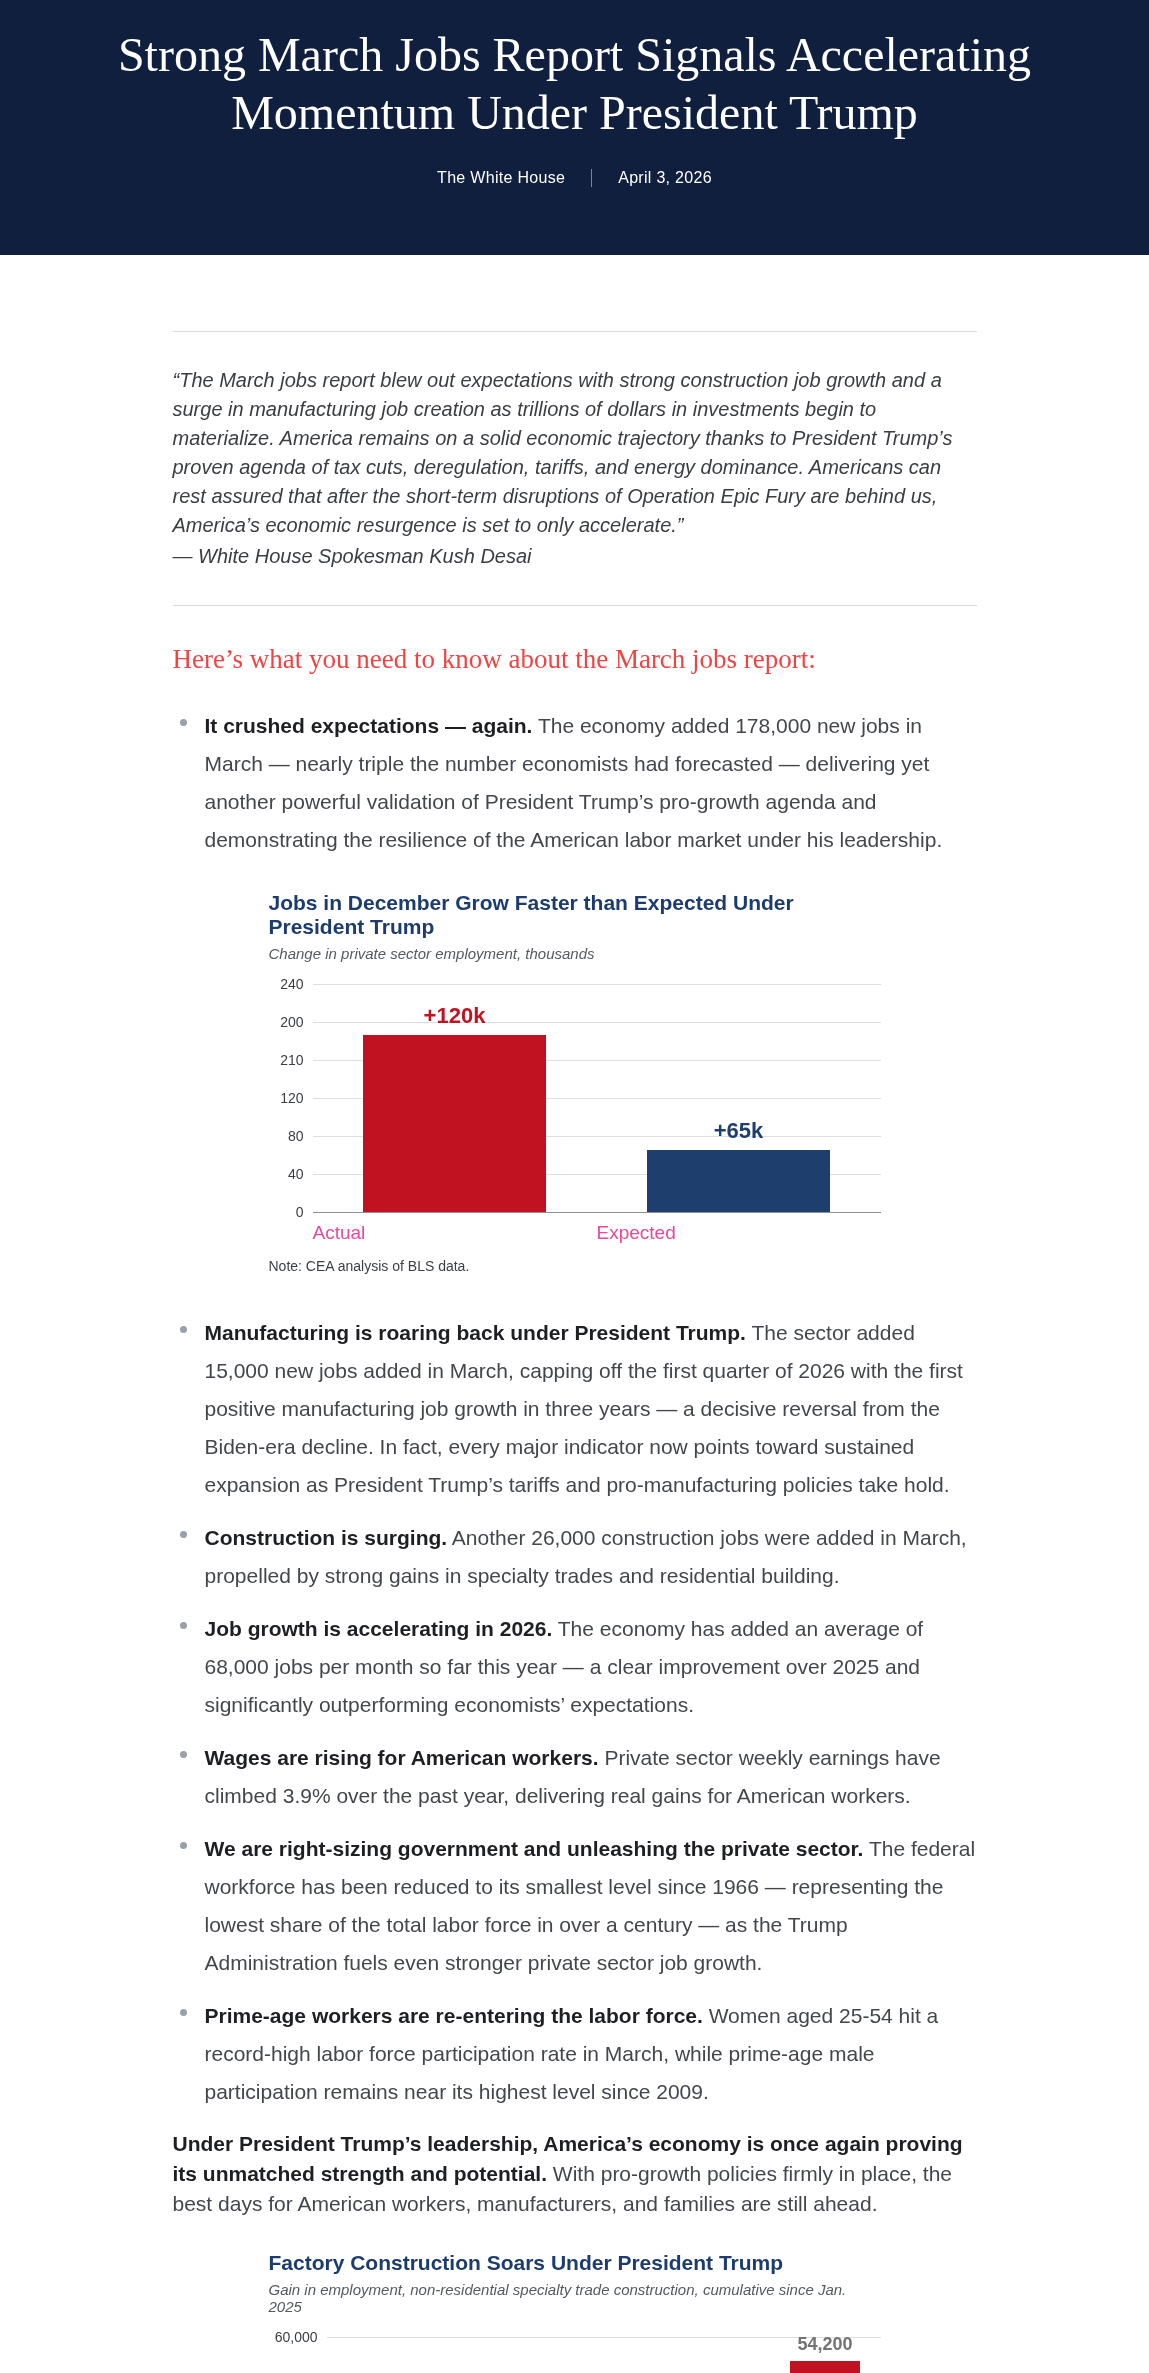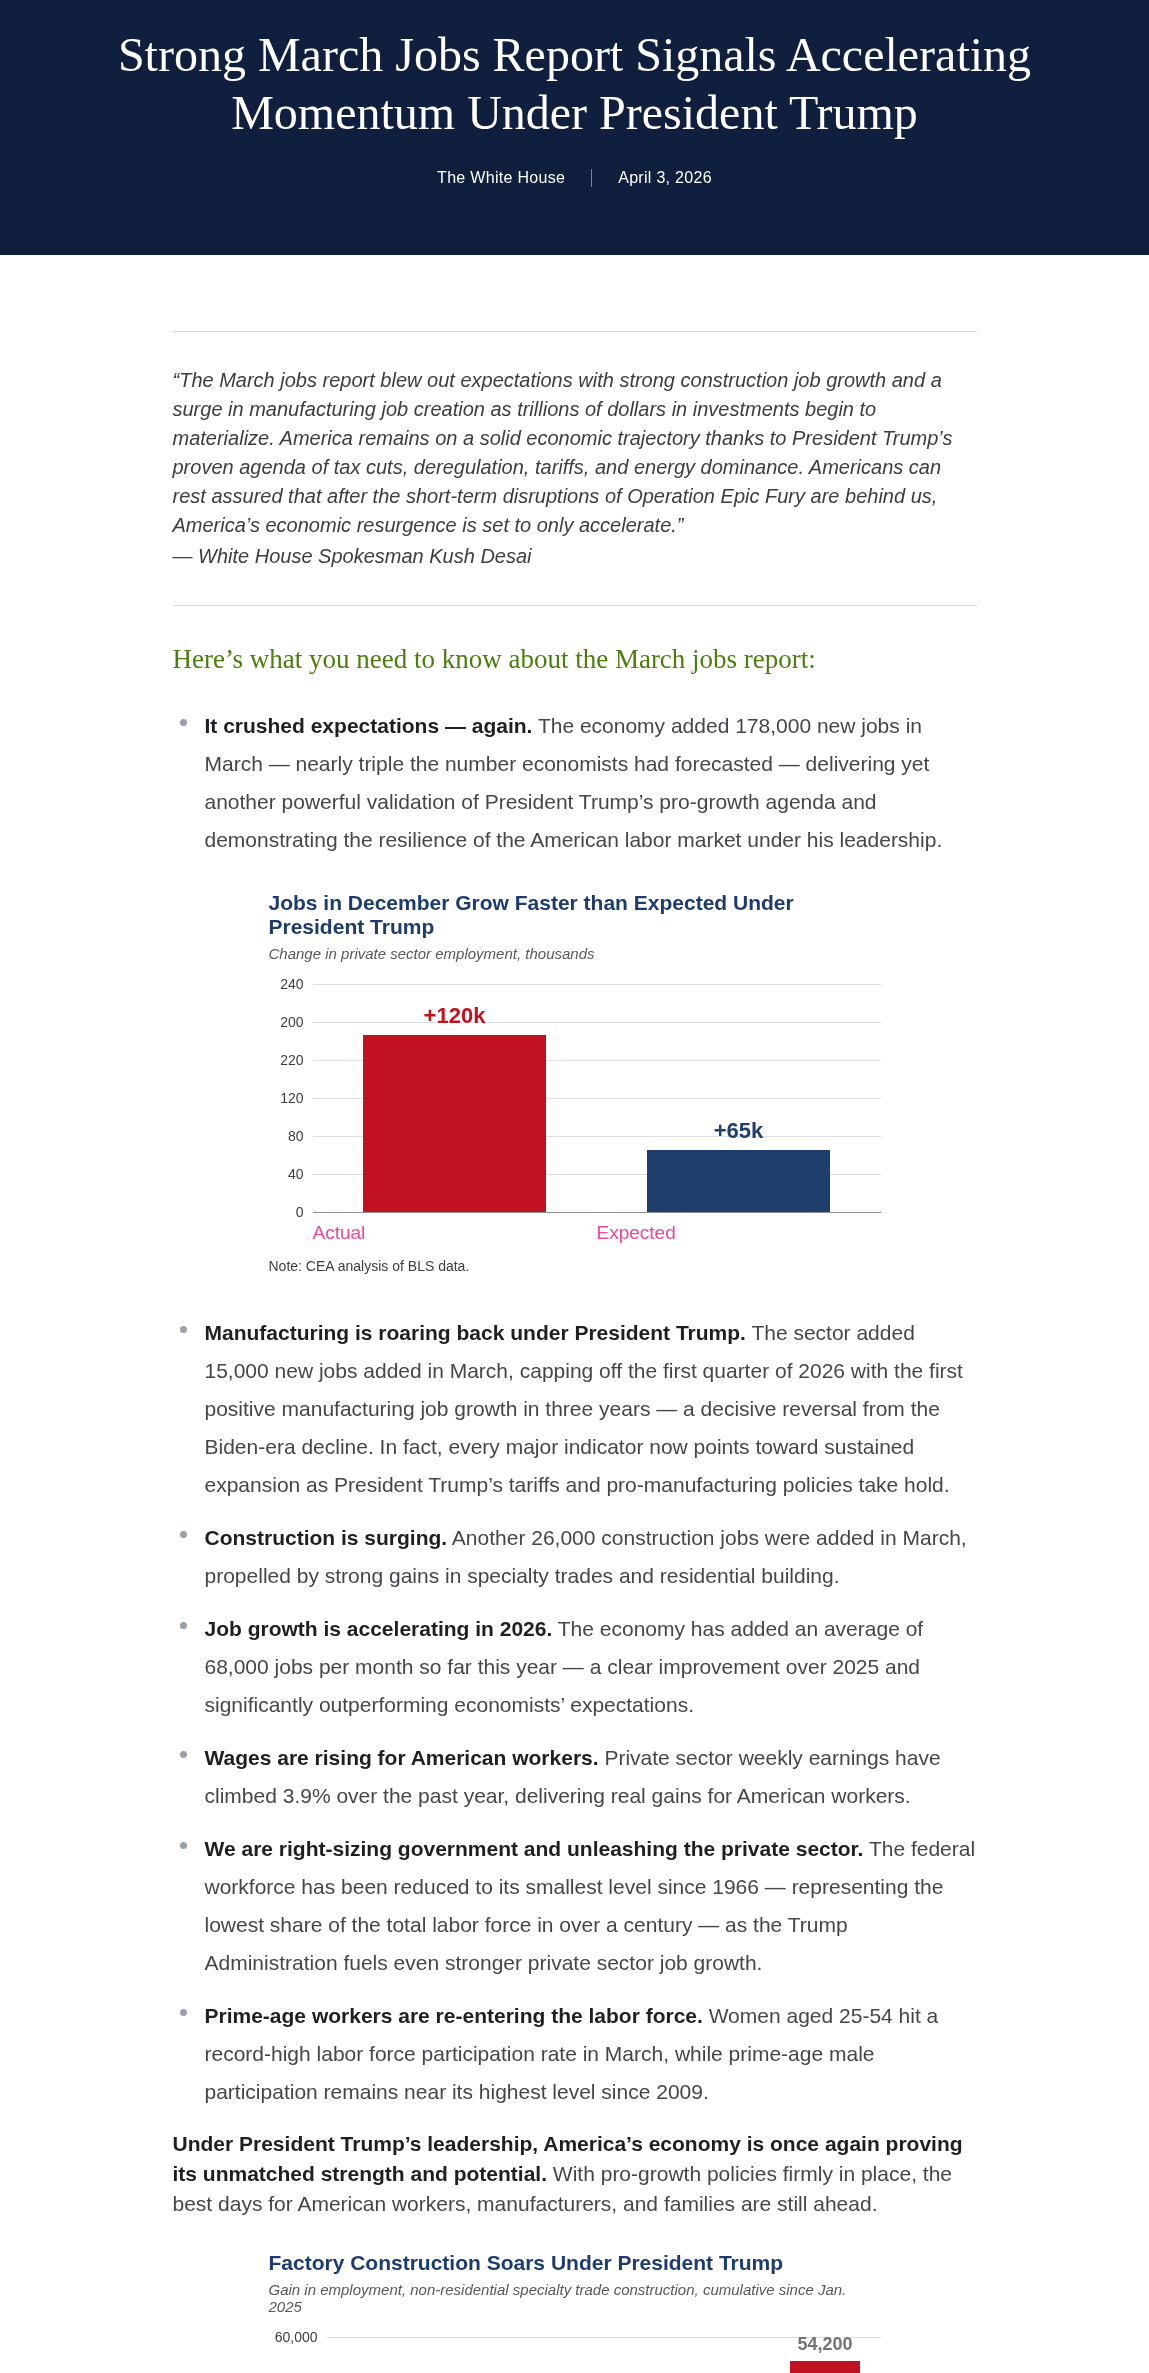--- a/index.html
+++ b/index.html
@@ -60,21 +60,21 @@
     font-size: 20px;
     line-height: 29px;
     color: #3a3d42;
   }
   .quote-attribution { margin-top: 2px; }
 
   .section-heading {
     font-family: "Liberation Serif", serif;
     font-weight: 500;
     font-size: 27px;
-    color: #4d7c0f;
+    color: #ef4444;
   }
 
   .bullets { list-style: none; margin-top: 32px; }
   .bullets li {
     position: relative;
     padding-left: 32px;
     font-size: 21px;
     line-height: 38px;
     margin-bottom: 15px;
     color: #43474c;
@@ -175,21 +175,21 @@
       <li><span class="lead">It crushed expectations — again.</span><span> The economy added 178,000 new jobs in March — nearly triple the number economists had forecasted — delivering yet another powerful validation of President Trump’s pro-growth agenda and demonstrating the resilience of the American labor market under his leadership.</span></li>
     </ul>
 
     <figure class="chart chart-1">
       <div class="chart-title">Jobs in December Grow Faster than Expected Under President Trump</div>
       <div class="chart-subtitle">Change in private sector employment, thousands</div>
       <div class="chart-area">
         <div class="y-axis">
             <div class="ytick" style="top: 0%;">240</div>
             <div class="ytick" style="top: 16.6667%;">200</div>
-            <div class="ytick" style="top: 33.3333%;">220</div>
+            <div class="ytick" style="top: 33.3333%;">210</div>
             <div class="ytick" style="top: 50%;">120</div>
             <div class="ytick" style="top: 66.6667%;">80</div>
             <div class="ytick" style="top: 83.3333%;">40</div>
             <div class="ytick" style="top: 100%;">0</div>
           </div>
         <div class="plot">
           <div class="gridlines">
               <div class="gridline" style="top: 0%;"></div>
               <div class="gridline" style="top: 16.6667%;"></div>
               <div class="gridline" style="top: 33.3333%;"></div>

